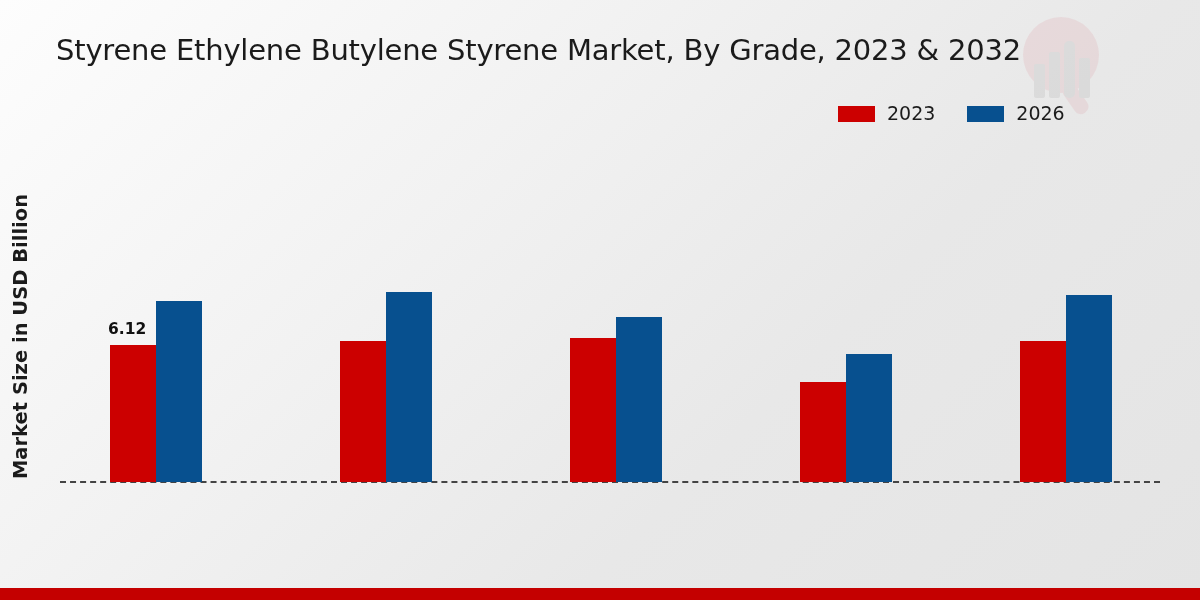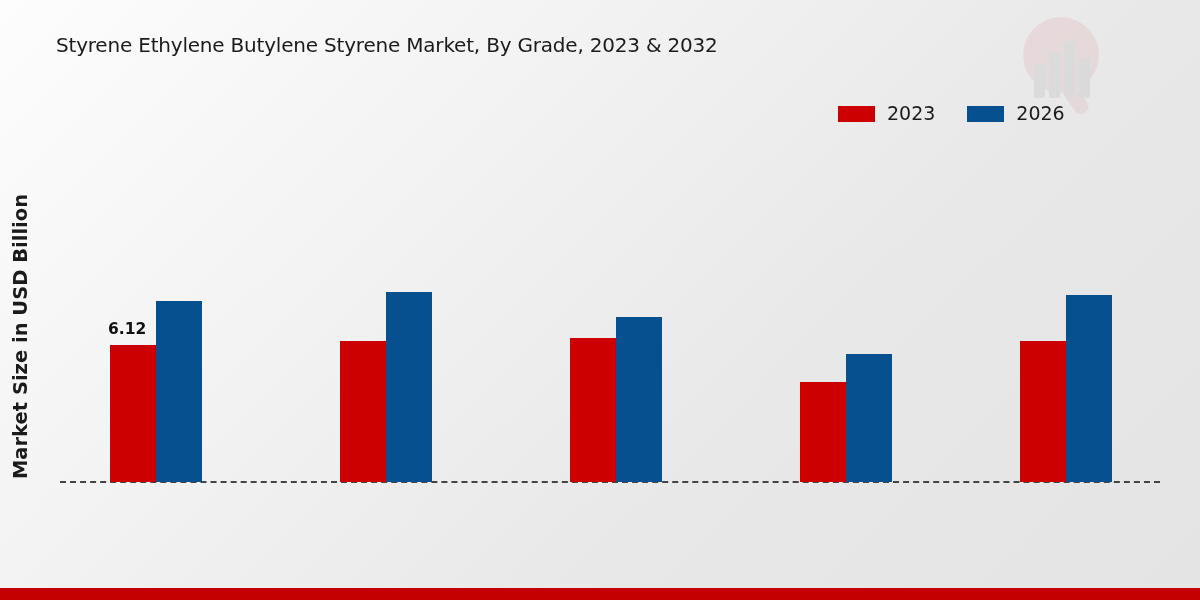--- a/index.html
+++ b/index.html
@@ -30,21 +30,21 @@
     opacity: 0.40;
     pointer-events: none;
   }
 
   
   #chart-title {
     position: absolute;
     left: 56px;
     top: 33px;
     width: 1060px;
-    font-size: 20px;
+    font-size: 29px;
     font-weight: 400;
     color: #1b1b1b;
     letter-spacing: -0.2px;
     white-space: nowrap;
   }
 
   
   #legend {
     position: absolute;
     left: 838px;

